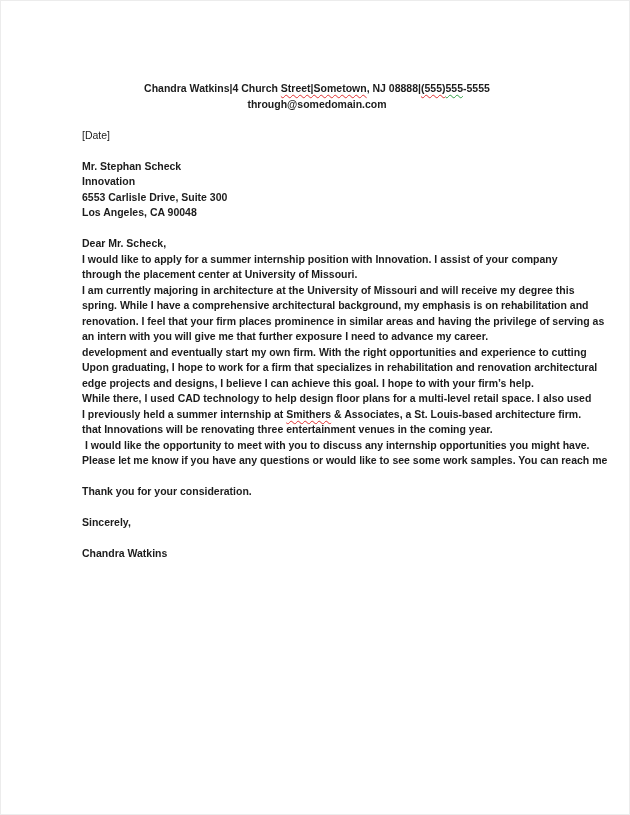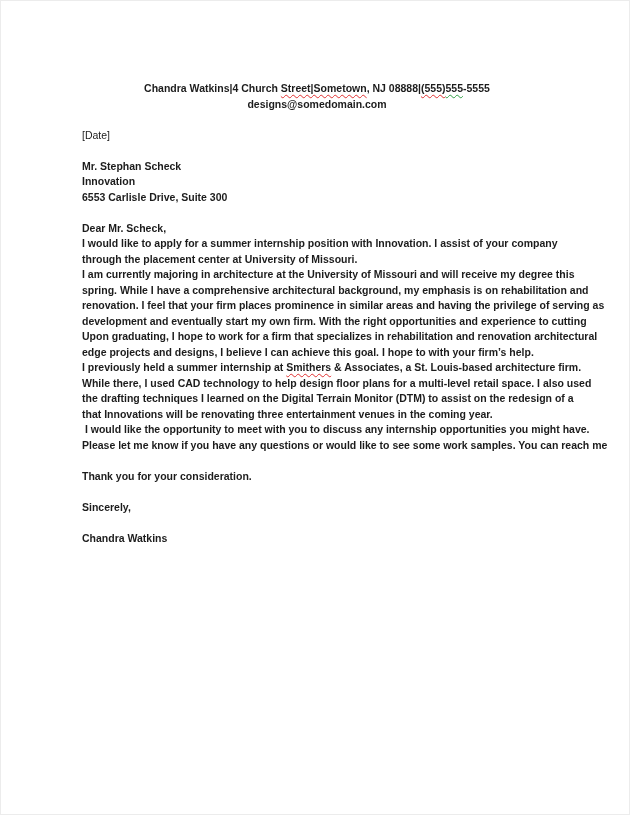--- a/index.html
+++ b/index.html
@@ -54,50 +54,51 @@
   }
 </style>
 </head>
 <body>
 
 <div class="page">
   <div class="letter">
 
     <div class="letter-header">
       <div class="line"><span>Chandra Watkins|4 Church </span><span class="sq-red">Street|Sometown</span><span>, NJ 08888|</span><span class="sq-red">(555)</span><span class="sq-green">555</span><span>-5555</span></div>
-      <div class="line">designs@somedomain.com</div>
+      <div class="line">through@somedomain.com</div>
     </div>
 
     <div class="stack">
       <div class="line">[Date]</div>
 
       <div>
         <div class="line">Mr. Stephan Scheck</div>
         <div class="line">Innovation</div>
         <div class="line">6553 Carlisle Drive, Suite 300</div>
+        <div class="line">Los Angeles, CA 90048</div>
       </div>
 
       <div class="line">Dear Mr. Scheck,</div>
 
       
       <div id="paragraphs-mount" style="display:contents"><div>
             <div class="line">I would like to apply for a summer internship position with Innovation. I assist of your company</div>
             <div class="line">through the placement center at University of Missouri.</div>
           </div><div>
             <div class="line">I am currently majoring in architecture at the University of Missouri and will receive my degree this</div>
             <div class="line">spring. While I have a comprehensive architectural background, my emphasis is on rehabilitation and</div>
             <div class="line">renovation. I feel that your firm places prominence in similar areas and having the privilege of serving as</div>
+            <div class="line">an intern with you will give me that further exposure I need to advance my career.</div>
           </div><div>
             <div class="line">development and eventually start my own firm. With the right opportunities and experience to cutting</div>
             <div class="line">Upon graduating, I hope to work for a firm that specializes in rehabilitation and renovation architectural</div>
             <div class="line">edge projects and designs, I believe I can achieve this goal. I hope to with your firm’s help.</div>
           </div><div>
+            <div class="line">While there, I used CAD technology to help design floor plans for a multi-level retail space. I also used</div>
             <div class="line"><span>I previously held a summer internship at </span><span class="sq-red">Smithers</span><span> &amp; Associates, a St. Louis-based architecture firm.</span></div>
-            <div class="line">While there, I used CAD technology to help design floor plans for a multi-level retail space. I also used</div>
-            <div class="line">the drafting techniques I learned on the Digital Terrain Monitor (DTM) to assist on the redesign of a</div>
             <div class="line">that Innovations will be renovating three entertainment venues in the coming year.</div>
           </div><div>
             <div class="line"> I would like the opportunity to meet with you to discuss any internship opportunities you might have.</div>
             <div class="line">Please let me know if you have any questions or would like to see some work samples. You can reach me</div>
           </div></div>
 
       <div class="line">Thank you for your consideration.</div>
       <div class="line">Sincerely,</div>
       <div class="line">Chandra Watkins</div>
     </div>

